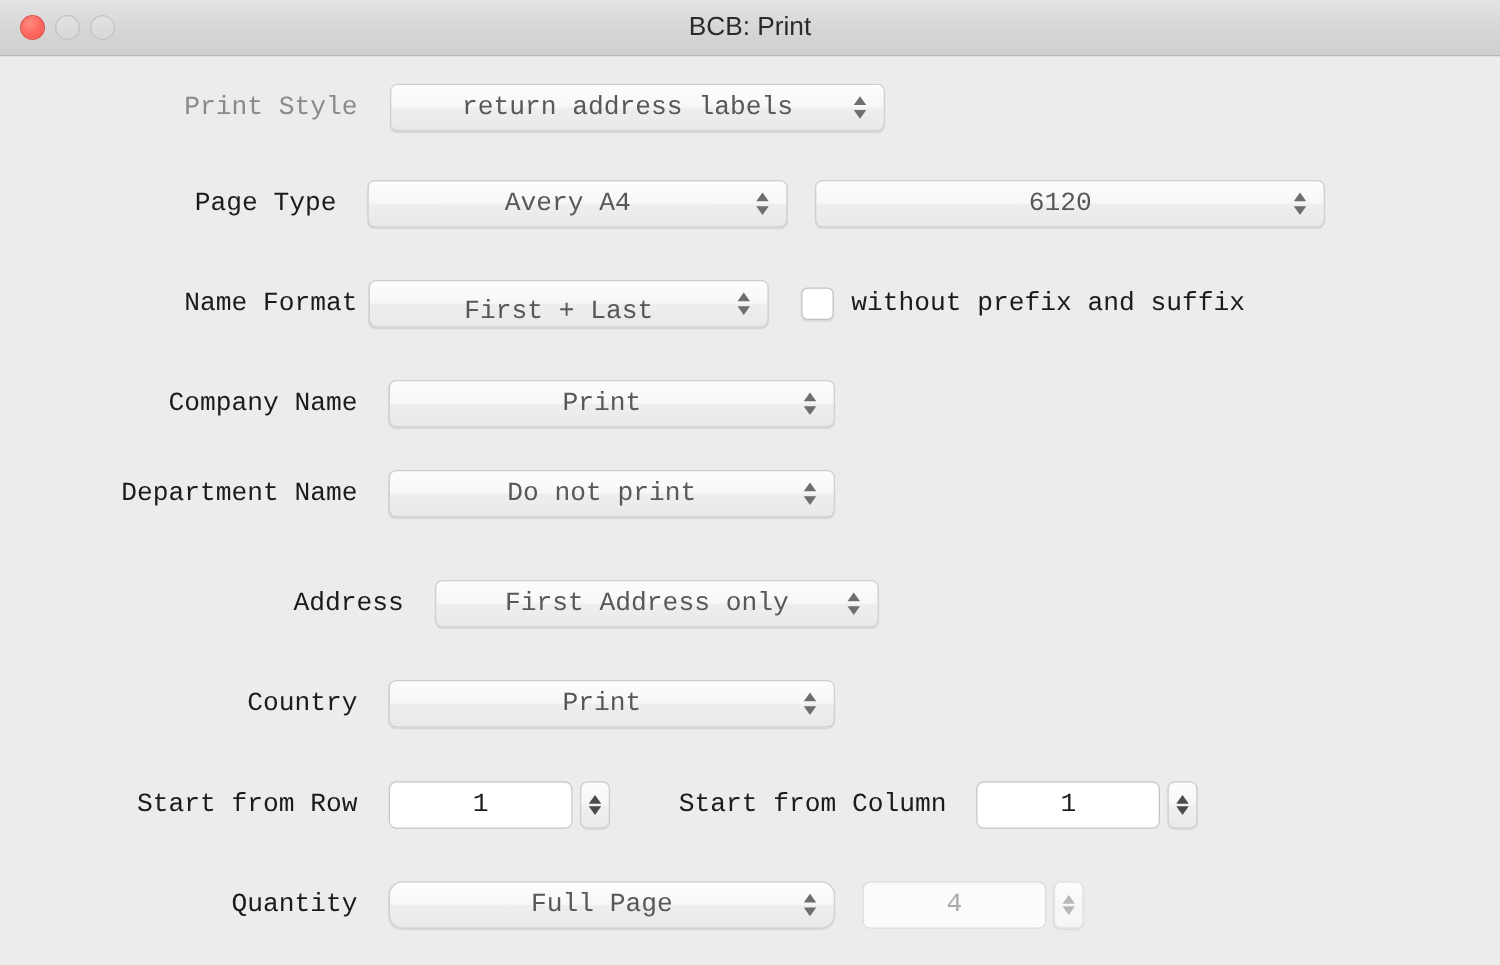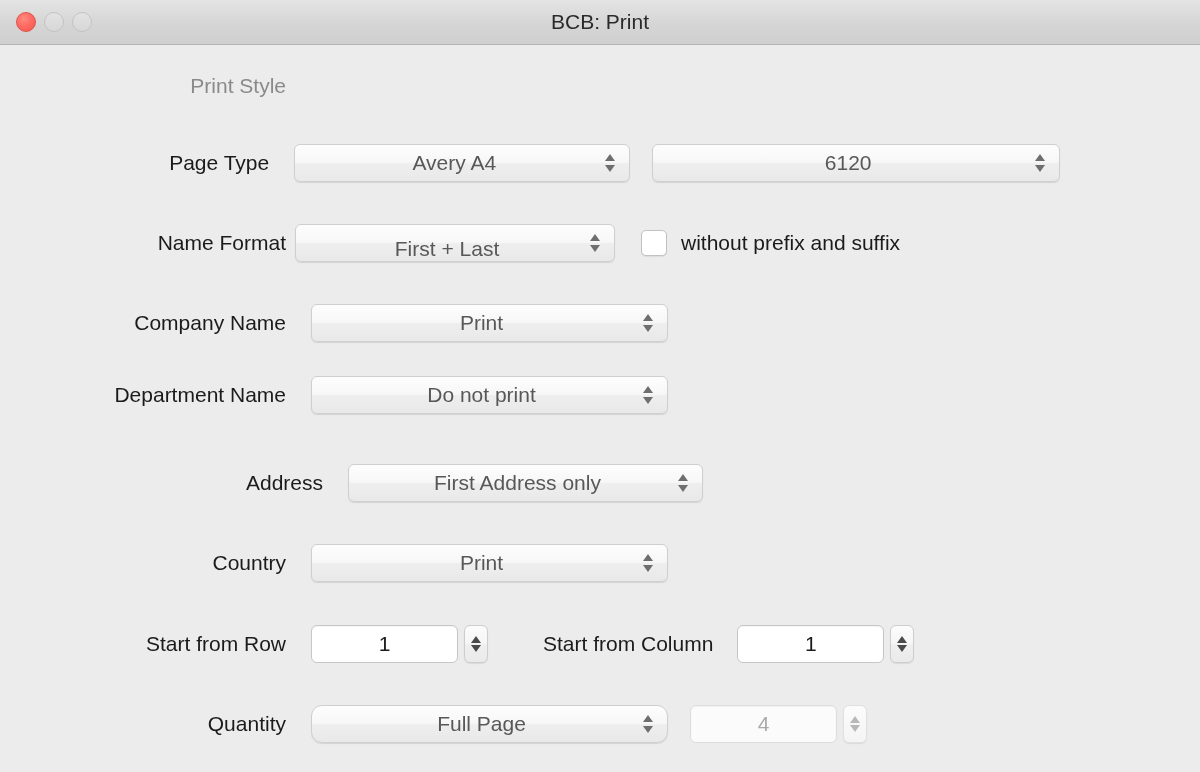--- a/index.html
+++ b/index.html
@@ -54,20 +54,21 @@
     font-size: 21px;
     color: #2a2a2a;
     font-weight: 400;
   }
 
   
   .form {
     position: relative;
     width: 1200px;
     height: 727px;
+    font-family: Liberation Mono, monospace;
   }
   .row {
     position: absolute;
     display: flex;
     align-items: center;
     height: 42px;
   }
   .label {
     font-size: 21px;
     color: #1b1b1b;
@@ -178,20 +179,27 @@
     <div class="light minimize"></div>
     <div class="light zoom"></div>
   </div>
   <div class="window-title">BCB: Print</div>
 </div>
 
 <div class="form">
 
   <div class="row" style="left:0; top:20px; width:880px;">
     <div class="label dim" style="width:286px;">Print Style</div>
+    <div class="popup" style="width:396px; margin-left:26px;">
+      <span class="val">return address labels</span>
+      <svg class="chev" viewBox="0 0 14 24">
+        <path d="M7 3 L12 10 L2 10 Z" fill="#6e6e6e"></path>
+        <path d="M7 21 L12 14 L2 14 Z" fill="#6e6e6e"></path>
+      </svg>
+    </div>
   </div>
 
   <div class="row" style="left:0; top:97px; width:1060px;">
     <div class="label" style="width:286px;">Page Type</div>
     <div class="popup" style="width:357px; margin-left:25px;">
       <span class="val">Avery A4</span>
       <svg class="chev" viewBox="0 0 14 24">
         <path d="M7 3 L12 10 L2 10 Z" fill="#6e6e6e"></path>
         <path d="M7 21 L12 14 L2 14 Z" fill="#6e6e6e"></path>
       </svg>

